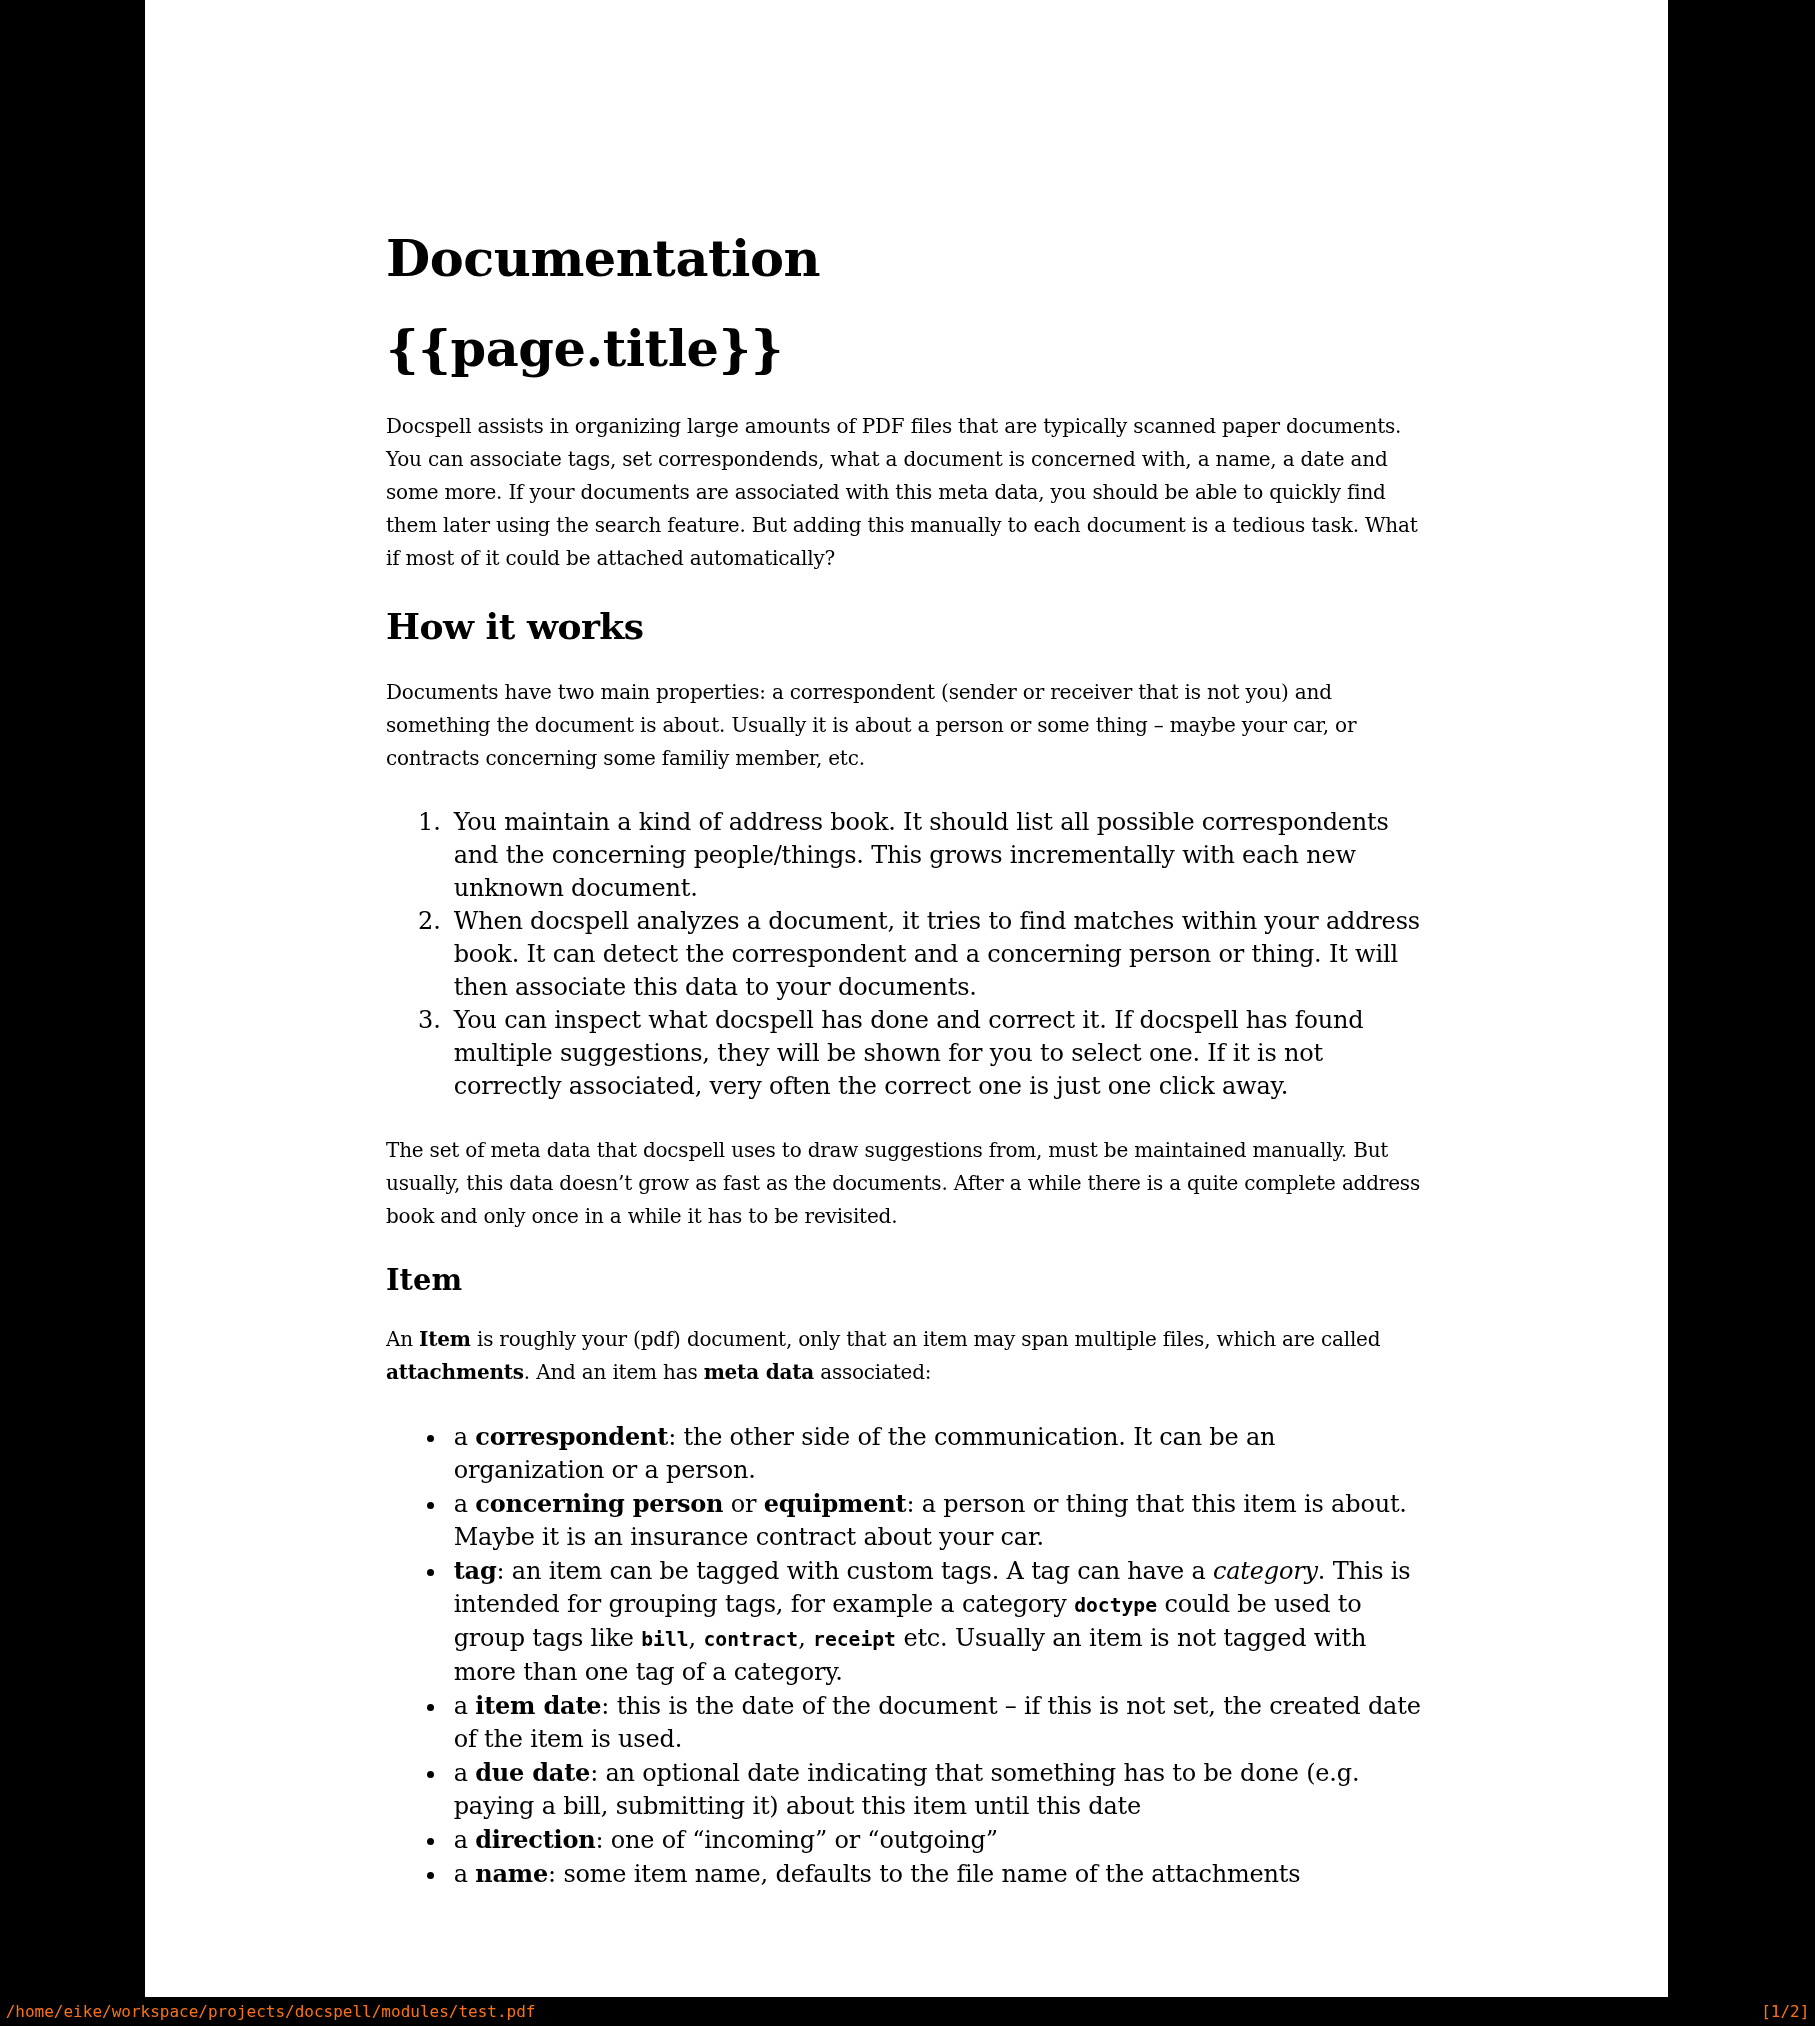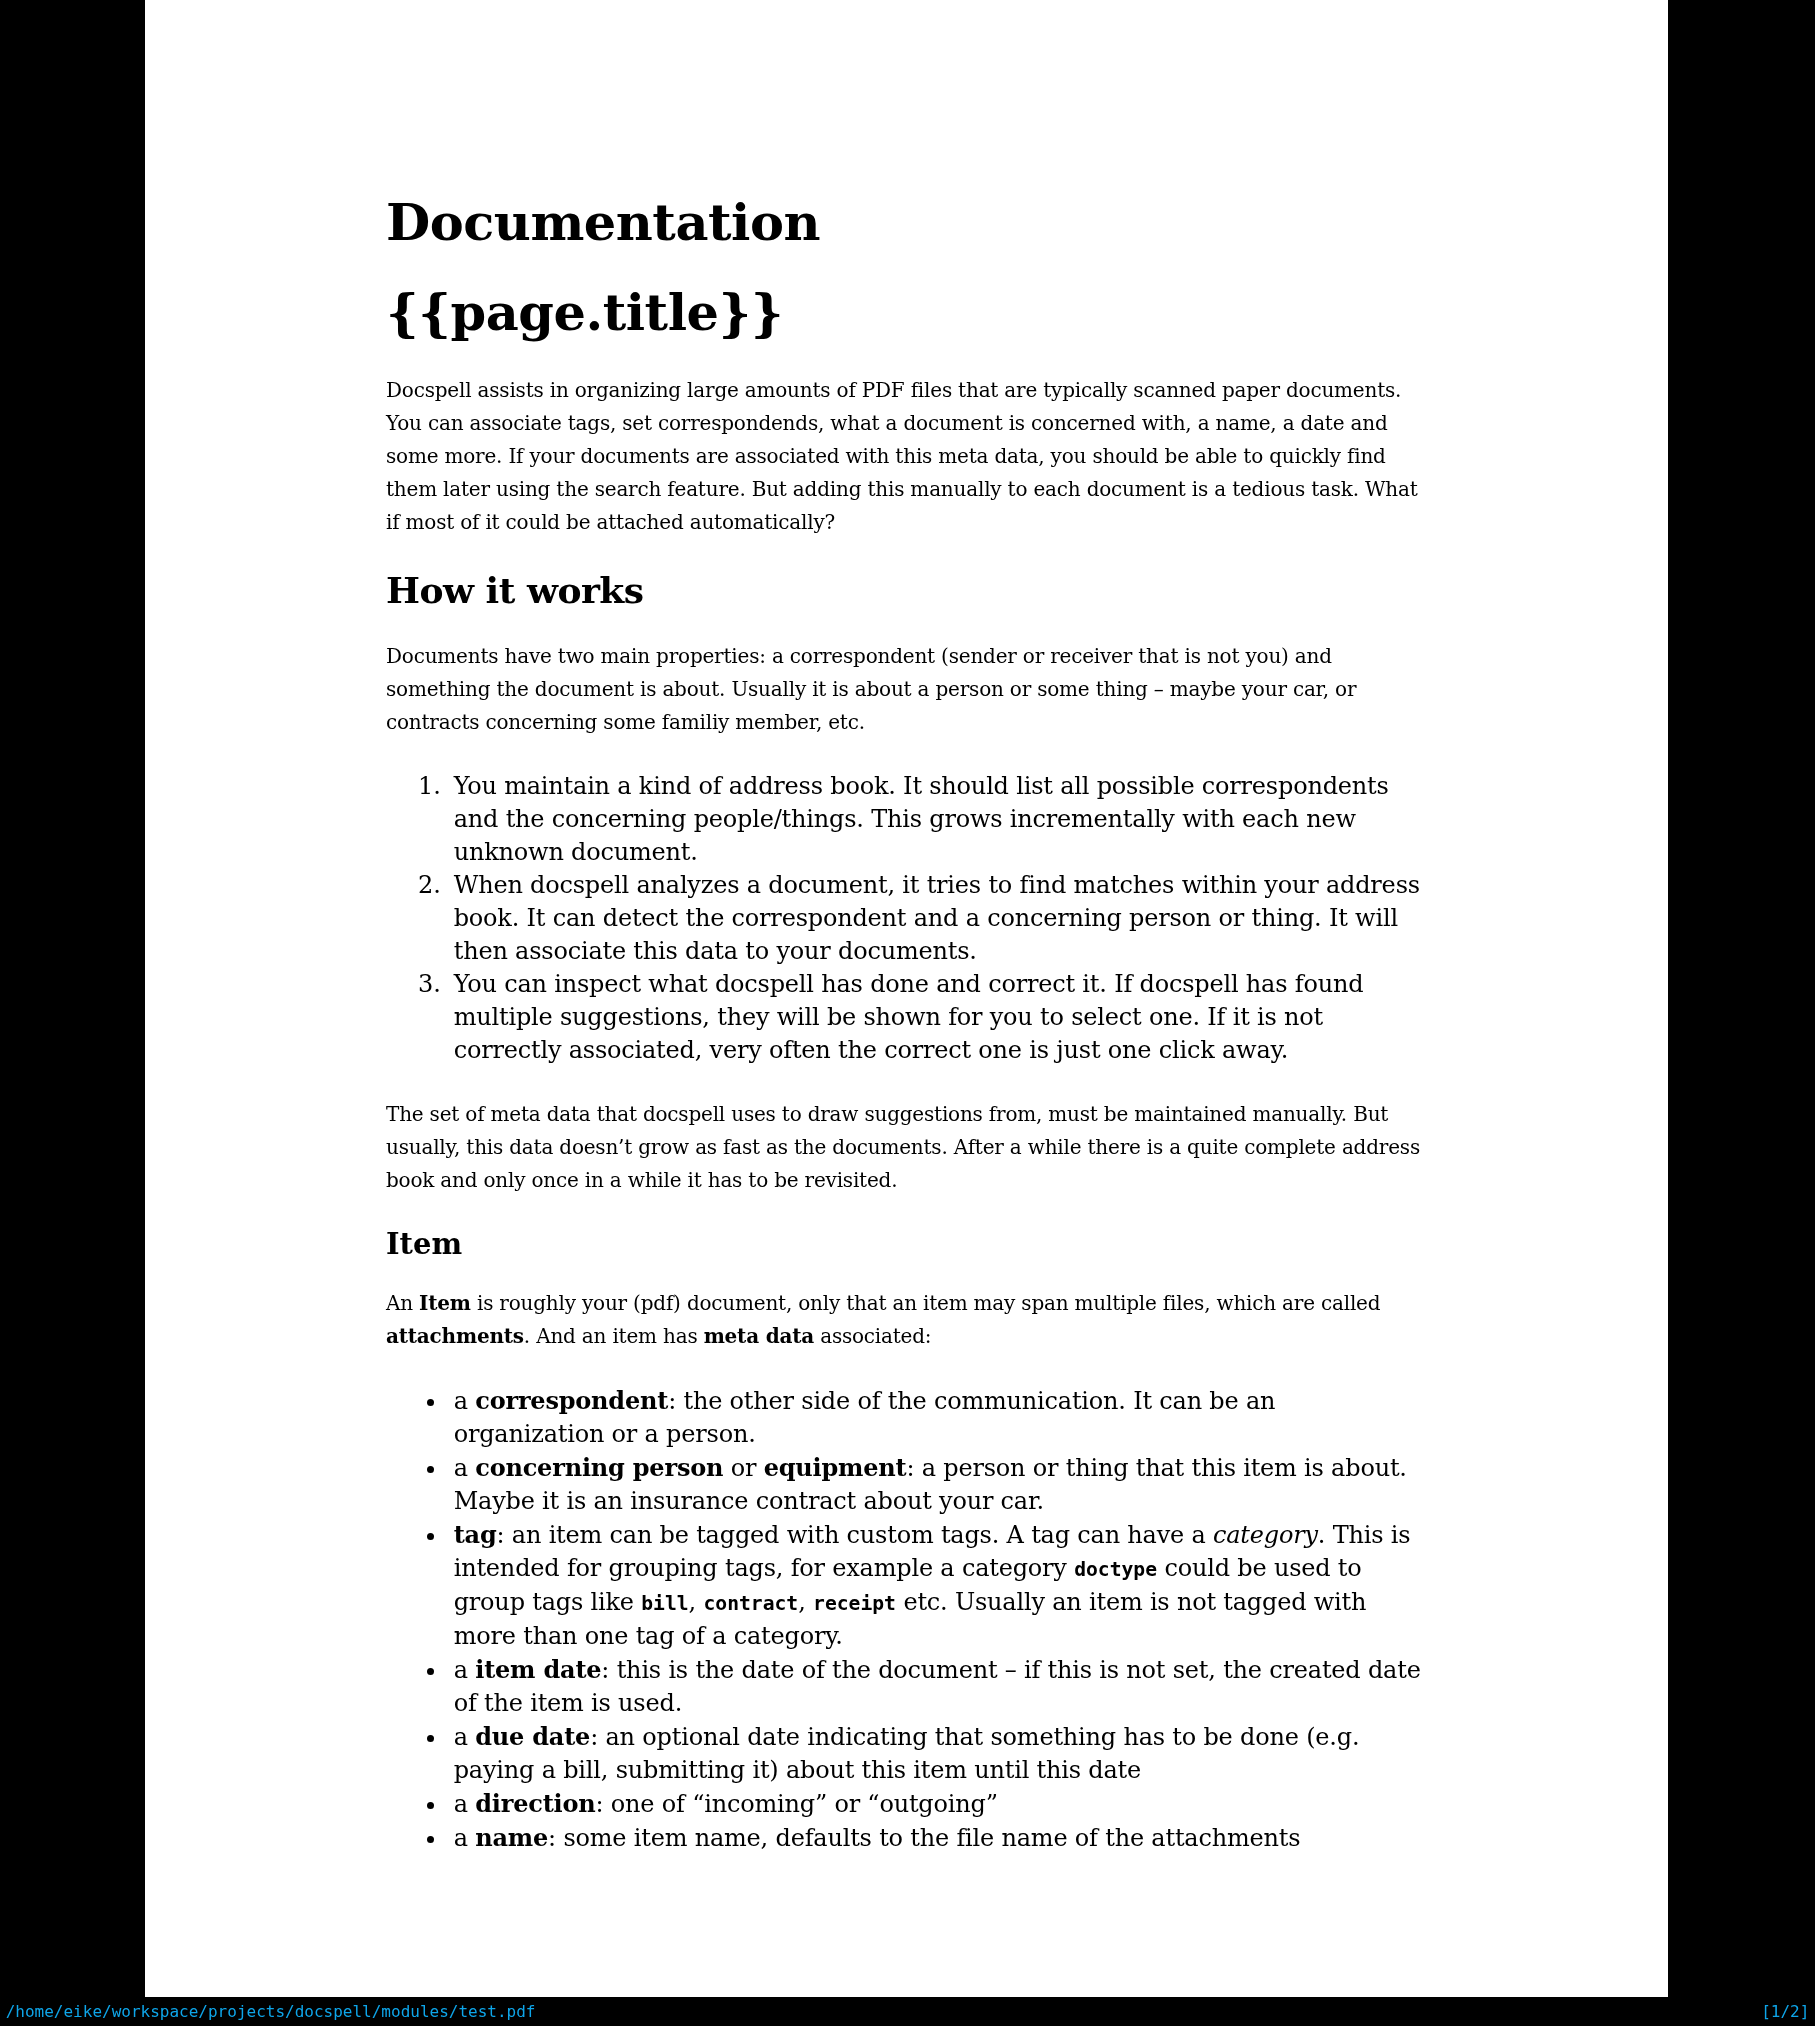--- a/index.html
+++ b/index.html
@@ -24,20 +24,21 @@
     width: 1523px;
     height: 1997px;
     background: #ffffff;
     overflow: hidden;
   }
   .content {
     margin-left: 241px;
     width: 1036px;
     padding-top: 194px;
     color: #000000;
+    margin-top: 36px;
   }
   h1, h2, h3 {
     font-family: "DejaVu Serif", serif;
     font-weight: bold;
     color: #000000;
   }
   h1 {
     font-size: 51px;
     line-height: 1.1;
     margin: 0 0 34px 0;
@@ -76,21 +77,21 @@
     letter-spacing: 0;
     font-weight: bold;
   }
   .statusbar {
     position: absolute;
     left: 0;
     bottom: 0;
     width: 100%;
     height: 29px;
     background: #000000;
-    color: #0ea5e9;
+    color: #f97316;
     font-family: "DejaVu Sans Mono", monospace;
     font-size: 16px;
     display: flex;
     justify-content: space-between;
     align-items: center;
     padding: 0 5.7px;
     box-sizing: border-box;
   }
 </style>
 </head>

